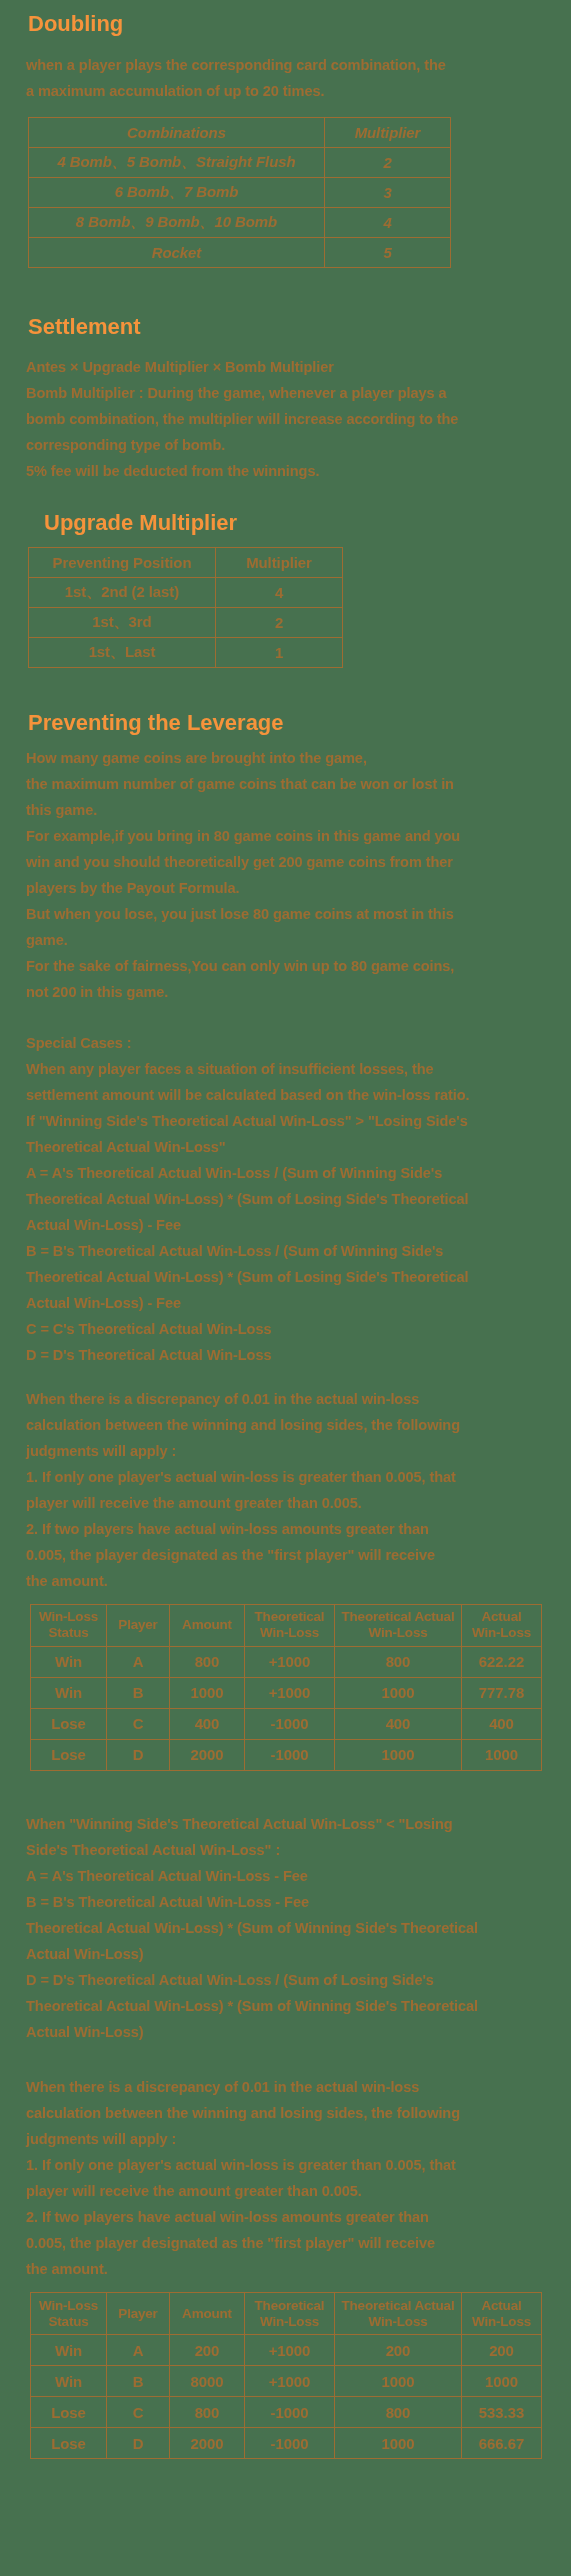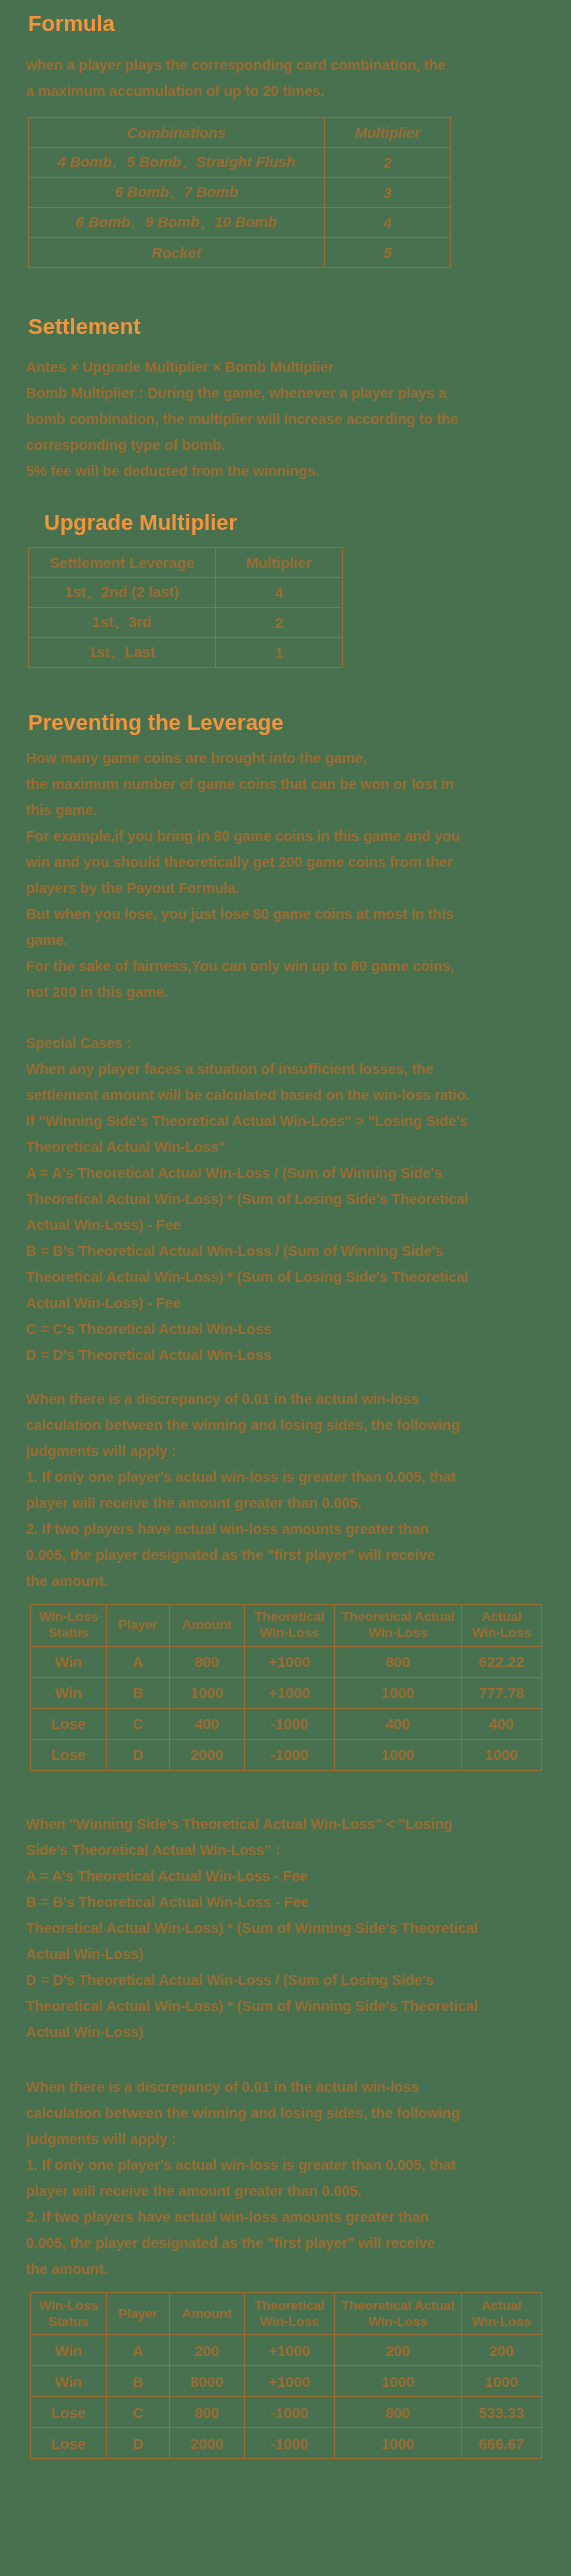--- a/index.html
+++ b/index.html
@@ -19,21 +19,21 @@
   .tB{width:314px;}
   .t6{width:511px;padding-left:48px;}
   .t6 th{font-size:13.5px;height:41px;white-space:pre-line;line-height:1.18;letter-spacing:-0.2px;}
   .t6 td{font-size:15px;height:30px;letter-spacing:-0.1px;}
 </style>
 </head>
 <body>
 
 <div class="page">
 
-  <div class="h" style="margin:10px 0 0 28px">Formula</div>
+  <div class="h" style="margin:10px 0 0 28px">Doubling</div>
   <div class="para" style="margin:14.6px 0 0 26px">
     <div class="ln">when a player plays the corresponding card combination, the</div>
     <div class="ln">a maximum accumulation of up to 20 times.</div>
   </div>
   <table class="t2 tA" style="margin:13px 0 0 28px">
     <colgroup>
         <col style="width:296px">
         <col style="width:126px">
       </colgroup>
     <thead>
@@ -72,21 +72,21 @@
   </div>
 
   <div class="h" style="margin:25px 0 0 44px">Upgrade Multiplier</div>
   <table class="t2 tB" style="margin:11.2px 0 0 28px">
     <colgroup>
         <col style="width:187px">
         <col style="width:127px">
       </colgroup>
     <thead>
       <tr>
-        <th>Settlement Leverage</th>
+        <th>Preventing Position</th>
         <th>Multiplier</th>
       </tr>
     </thead>
     <tbody>
       <tr>
         <td>1st、2nd (2 last)</td>
         <td>4</td>
       </tr>
       <tr>
         <td>1st、3rd</td>

